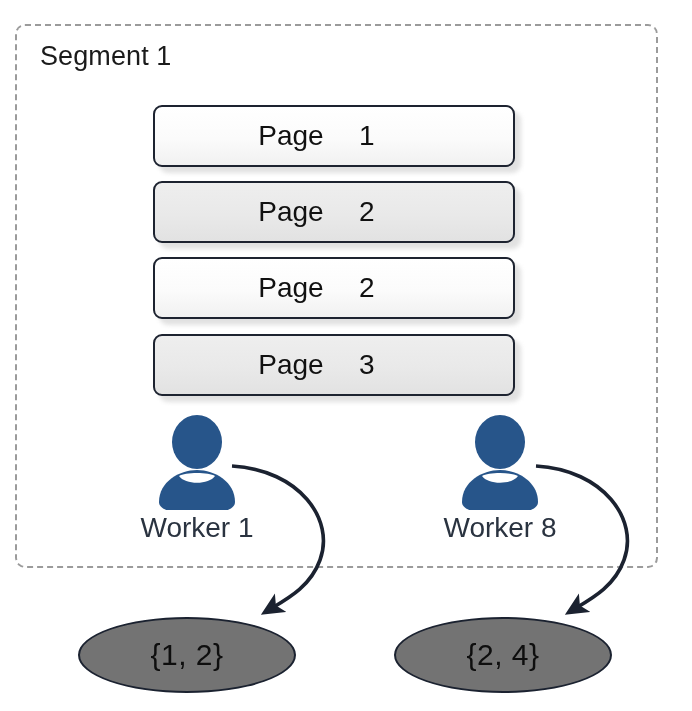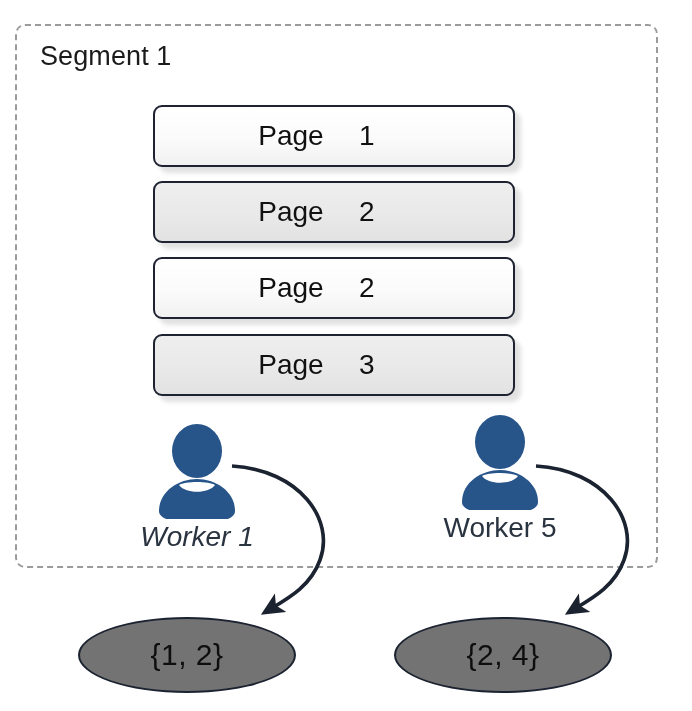--- a/index.html
+++ b/index.html
@@ -190,21 +190,21 @@
   <div class="page-row dark" style="top:334px;">
     <div class="shadow"></div>
     <div class="bar">
       <div class="page-label-wrap">
         <span class="page-word">Page</span>
         <span class="page-num">3</span>
       </div>
     </div>
   </div>
 
-  <div class="worker" style="left:97px; top:423px;font-style:italic;">
+  <div class="worker" style="left:97px; top:414px;">
     <div class="glyph">
       <svg width="96" height="96" viewBox="0 0 96 96" aria-hidden="true">
         <ellipse cx="48" cy="28" rx="25" ry="27" fill="#27558a"></ellipse>
         <path d="M48 56
                  C 30 56, 10 68, 10 88
                  C 10 96, 24 100, 48 100
                  C 72 100, 86 96, 86 88
                  C 86 68, 66 56, 48 56 Z" fill="#27558a"></path>
         <path d="M30 62 C 36 71, 60 71, 66 62
                  C 60 58, 36 58, 30 62 Z" fill="#ffffff"></path>
@@ -219,21 +219,21 @@
         <ellipse cx="48" cy="28" rx="25" ry="27" fill="#27558a"></ellipse>
         <path d="M48 56
                  C 30 56, 10 68, 10 88
                  C 10 96, 24 100, 48 100
                  C 72 100, 86 96, 86 88
                  C 86 68, 66 56, 48 56 Z" fill="#27558a"></path>
         <path d="M30 62 C 36 71, 60 71, 66 62
                  C 60 58, 36 58, 30 62 Z" fill="#ffffff"></path>
       </svg>
     </div>
-    <div class="worker-name">Worker 5</div>
+    <div class="worker-name">Worker 8</div>
   </div>
 
   <div class="result" style="left:78px; top:617px;">
     <div class="oval">
       <span>{1, 2}</span>
     </div>
   </div>
 
   <div class="result" style="left:394px; top:617px;">
     <div class="oval">

